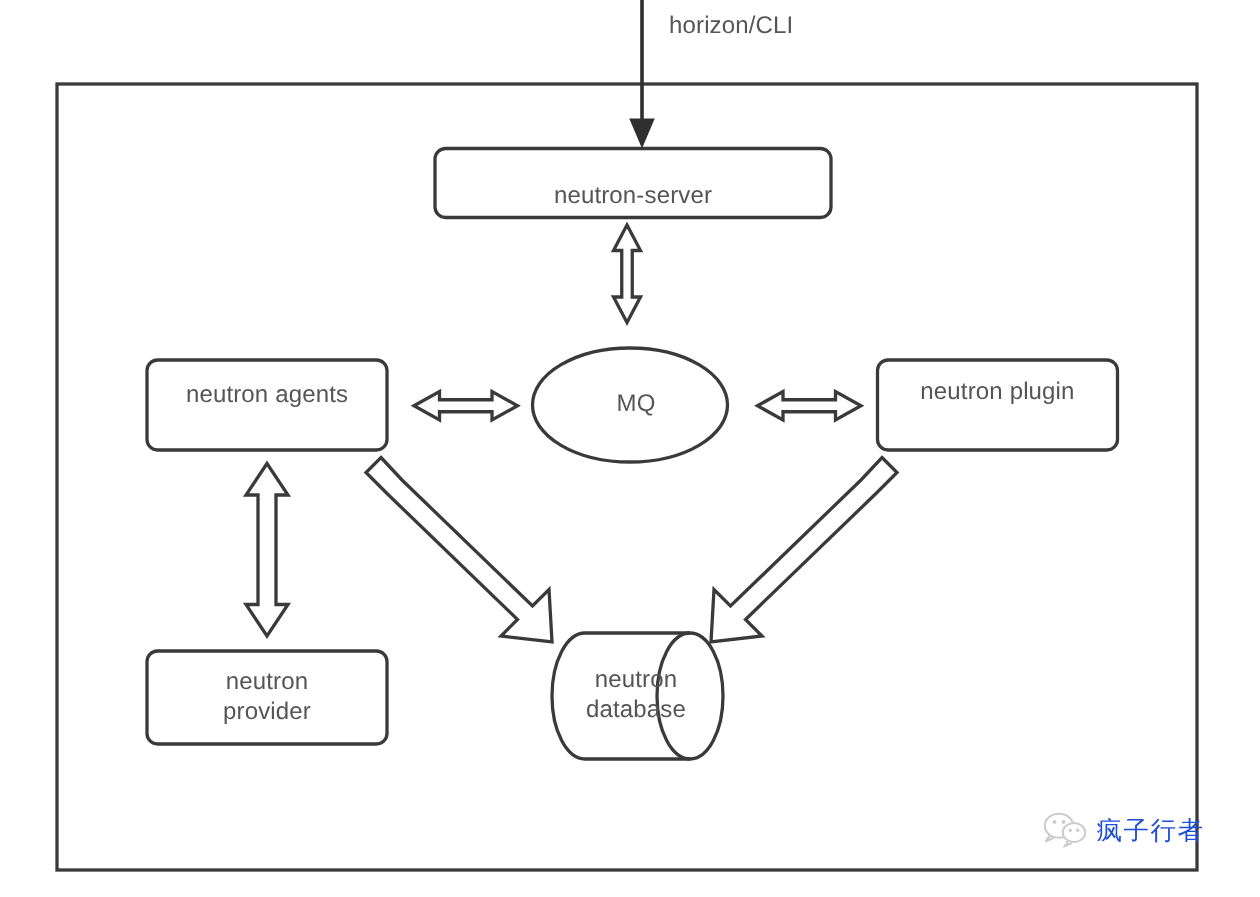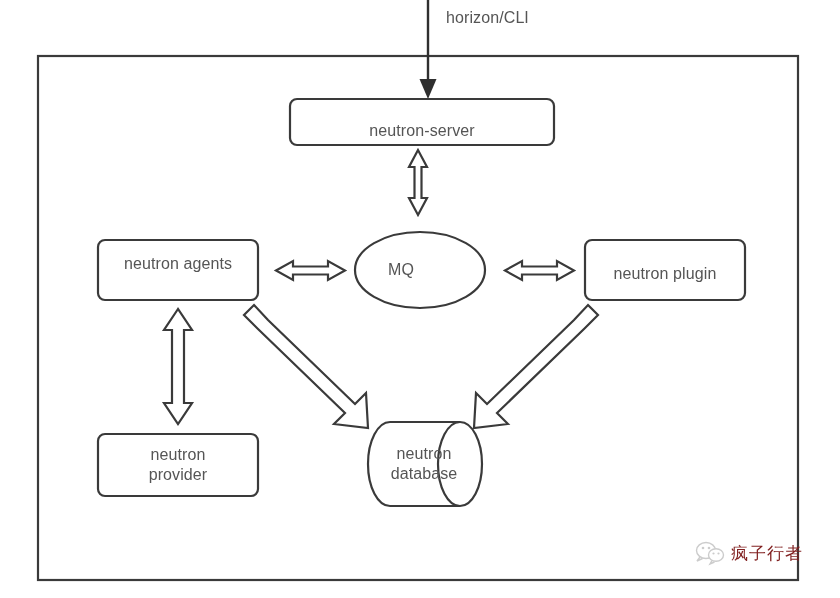--- a/index.html
+++ b/index.html
@@ -42,21 +42,21 @@
   }
   .wm {
     position: absolute;
     display: flex;
     align-items: center;
     gap: 6px;
     color: #c9c9c9;
     font-size: 17px;
     font-family: "DejaVu Sans", sans-serif;
   }
-  .wm-text { color: #7f1d1d; letter-spacing: 1px; }
+  .wm-text { color: #1d4ed8; letter-spacing: 1px; }
 </style>
 </head>
 <body>
 
 <div id="canvas">
 
   <svg id="diagram-svg" viewBox="0 0 840 598">
 
     <rect x="38" y="56" width="760" height="524" fill="#ffffff" stroke="#3a3a3a" stroke-width="2.2"></rect>
 
@@ -92,23 +92,23 @@
 
     <rect x="98" y="434" width="160" height="62" rx="7" ry="7" fill="#ffffff" stroke="#3a3a3a" stroke-width="2.2"></rect>
   </svg>
 
   <div class="node-label" style="left:446px; top:5px; width:140px; height:26px; justify-content:flex-start;">horizon/CLI</div>
 
   <div class="node-label" style="left:290px; top:99px; width:264px; height:64px;">neutron-server</div>
 
   <div class="node-label" style="left:98px; top:240px; width:160px; height:48px;">neutron agents</div>
 
-  <div class="node-label" style="left:336px; top:232px; width:130px; height:76px;">MQ</div>
+  <div class="node-label" style="left:359px; top:232px; width:130px; height:76px;">MQ</div>
 
-  <div class="node-label" style="left:585px; top:244px; width:160px; height:60px;border-radius:29px;">neutron plugin</div>
+  <div class="node-label" style="left:585px; top:232px; width:160px; height:60px;border-radius:29px;">neutron plugin</div>
 
   <div class="node-label" style="left:98px; top:434px; width:160px; height:62px;">neutron
 provider</div>
 
   <div class="node-label" style="left:368px; top:422px; width:112px; height:84px;">neutron
 database</div>
 
   <div class="wm" style="left:695px; top:540px;">
     <svg width="30" height="26" viewBox="0 0 30 26">
       <ellipse cx="11" cy="10.5" rx="9.5" ry="8" fill="none" stroke="#cccccc" stroke-width="1.4"></ellipse>

